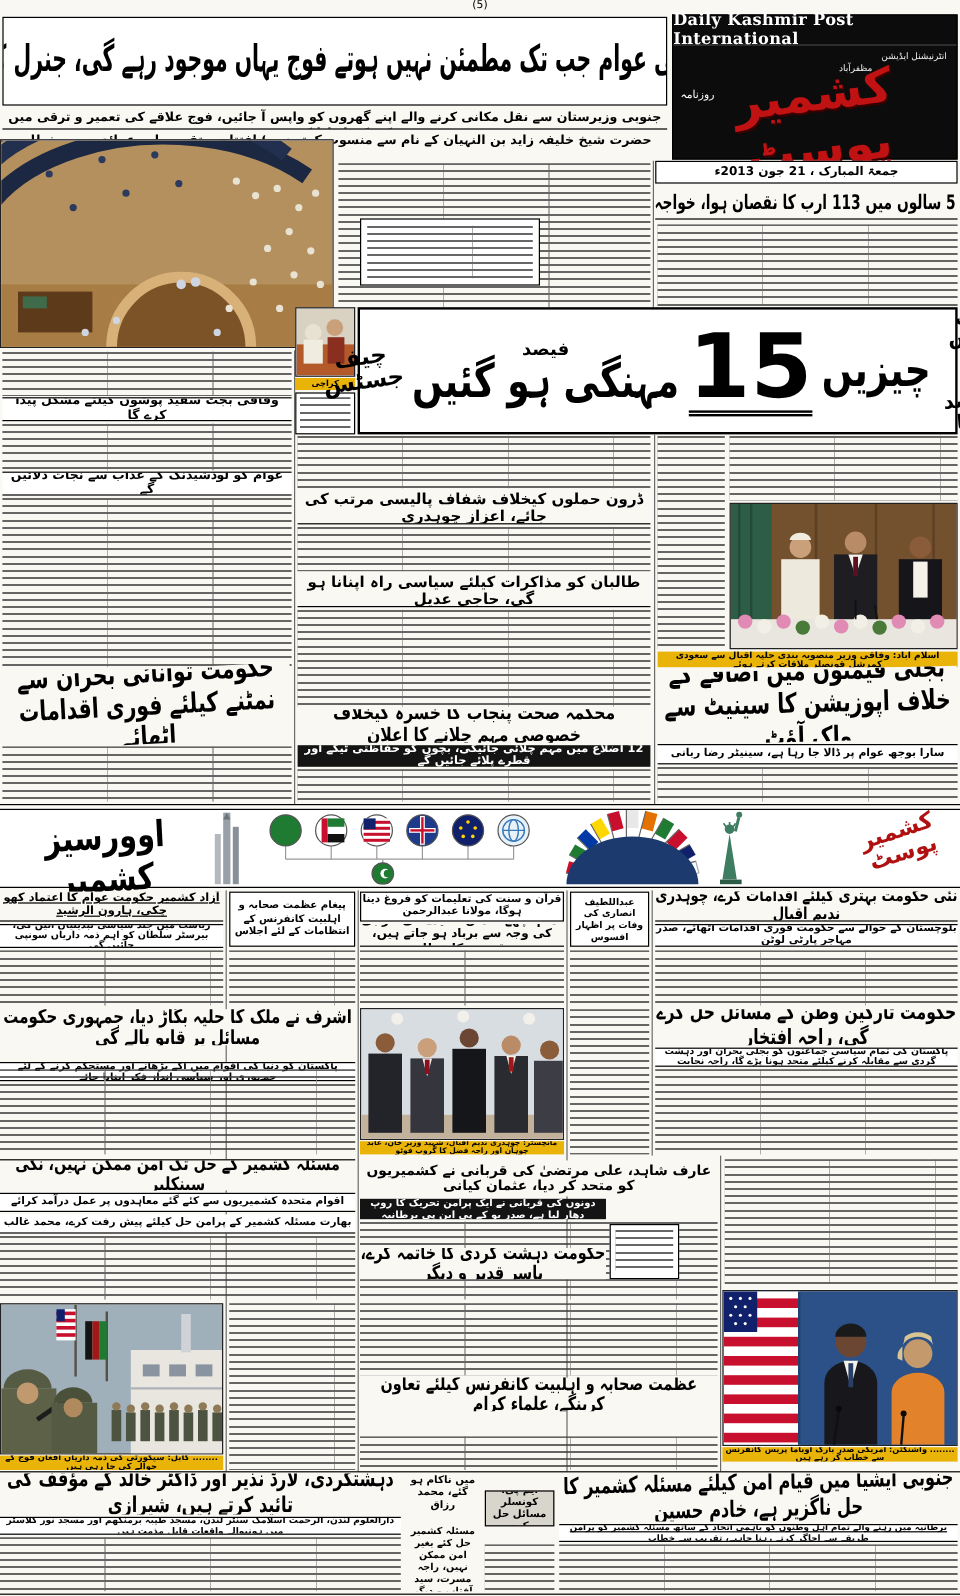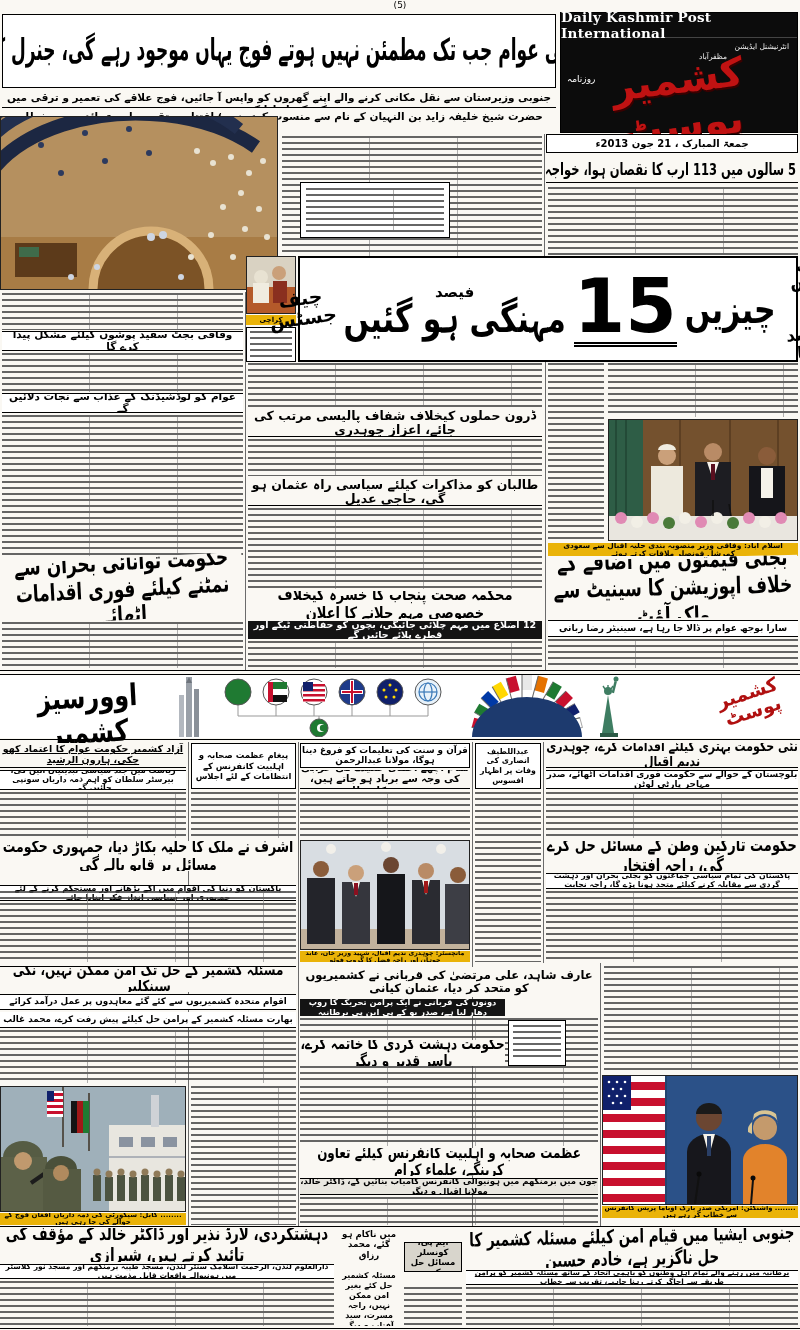--- a/index.html
+++ b/index.html
@@ -163,21 +163,21 @@
   </div>
   <div class="abs tx" style="left:2px;top:622px;width:241px;height:46px;"></div>
 
   <div class="abs vl" style="left:545px;top:362px;height:308px;"></div>
   <div class="abs tx" style="left:248px;top:363px;width:294px;height:44px;"></div>
   <div class="abs u hl" style="left:248px;top:409px;width:294px;height:28px;border-bottom:1.2px solid #000;">
     <span style="font-size:12.5px;">ڈرون حملوں کیخلاف شفاف پالیسی مرتب کی جائے، اعزاز چوہدری</span>
   </div>
   <div class="abs tx" style="left:248px;top:439px;width:294px;height:37px;"></div>
   <div class="abs u hl" style="left:248px;top:478px;width:294px;height:28px;border-bottom:1.2px solid #000;">
-    <span style="font-size:12.5px;">طالبان کو مذاکرات کیلئے سیاسی راہ عثمان ہو گی، حاجی عدیل</span>
+    <span style="font-size:12.5px;">طالبان کو مذاکرات کیلئے سیاسی راہ اپنانا ہو گی، حاجی عدیل</span>
   </div>
   <div class="abs tx" style="left:248px;top:508px;width:294px;height:81px;"></div>
   <div class="abs u hl" style="left:248px;top:591px;width:294px;height:28px;">
     <span style="font-size:13px;transform:scaleY(1.2);">محکمہ صحت پنجاب کا خسرہ کیخلاف خصوصی مہم چلانے کا اعلان</span>
   </div>
   <div class="abs u revbar" style="left:248px;top:621px;width:294px;height:18px;font-size:9.5px;">
     <span>12 اضلاع میں مہم چلائی جائیگی، بچوں کو حفاظتی ٹیکے اور قطرے پلائے جائیں گے</span>
   </div>
   <div class="abs tx" style="left:248px;top:641px;width:294px;height:27px;"></div>
 
@@ -531,23 +531,20 @@
       </g>
     </svg>
   </div>
   <div class="abs cap u" style="left:0;top:1213px;width:186px;height:12px;font-size:7px;">........ کابل: سیکورٹی کی ذمہ داریاں افغان فوج کے حوالے کی جا رہی ہیں</div>
 
   <div class="abs tx" style="left:191px;top:1086px;width:105px;height:139px;"></div>
   <div class="abs tx" style="left:300px;top:1086px;width:298px;height:60px;"></div>
   <div class="abs u hl" style="left:300px;top:1148px;width:298px;height:28px;">
     <span class="big" style="font-size:12px;transform:scaleY(1.3);">عظمت صحابہ و اہلبیت کانفرنس کیلئے تعاون کرینگے، علماء کرام</span>
   </div>
-  <div class="abs u subbar" style="left:300px;top:1178px;width:298px;height:17px;font-size:8.5px;background:#e9e7e0;">
-    <span>جون میں برمنگھم میں ہونیوالی کانفرنس کامیاب بنائیں گے، ڈاکٹر خالد، مولانا اقبال و دیگر</span>
-  </div>
   <div class="abs tx" style="left:300px;top:1197px;width:298px;height:28px;"></div>
 
   <div class="abs photo" style="left:602px;top:1075px;width:196px;height:130px;">
     <svg width="196" height="130" viewBox="0 0 196 130">
       <rect width="196" height="130" fill="#23436e"></rect>
       <rect x="64" width="132" height="130" fill="#2b5188"></rect>
       <g>
         <rect x="0" y="0" width="62" height="130" fill="#fff"></rect>
         <rect x="0" y="6" width="62" height="8" fill="#c8102e"></rect>
           <rect x="0" y="22" width="62" height="8" fill="#c8102e"></rect>

